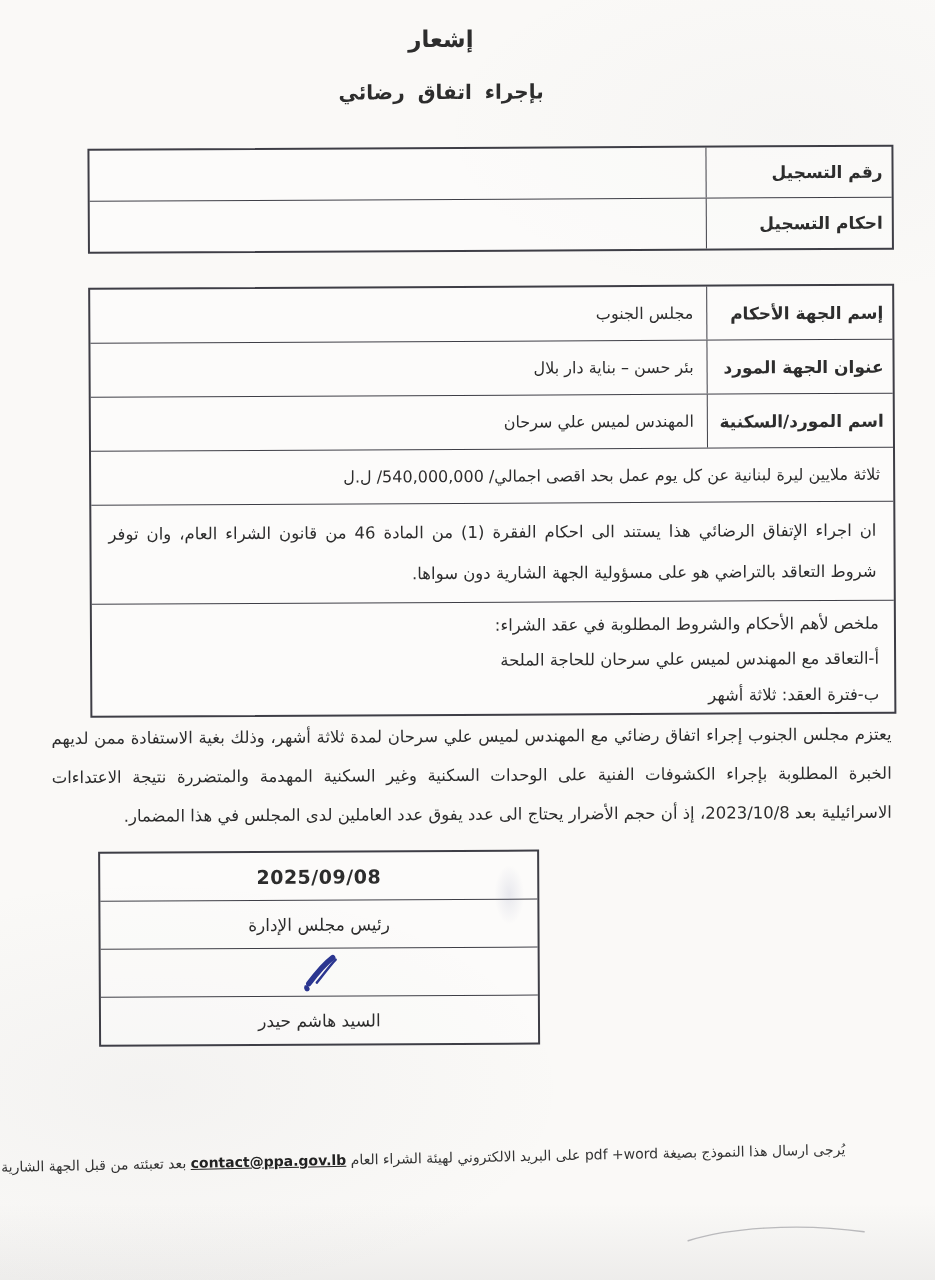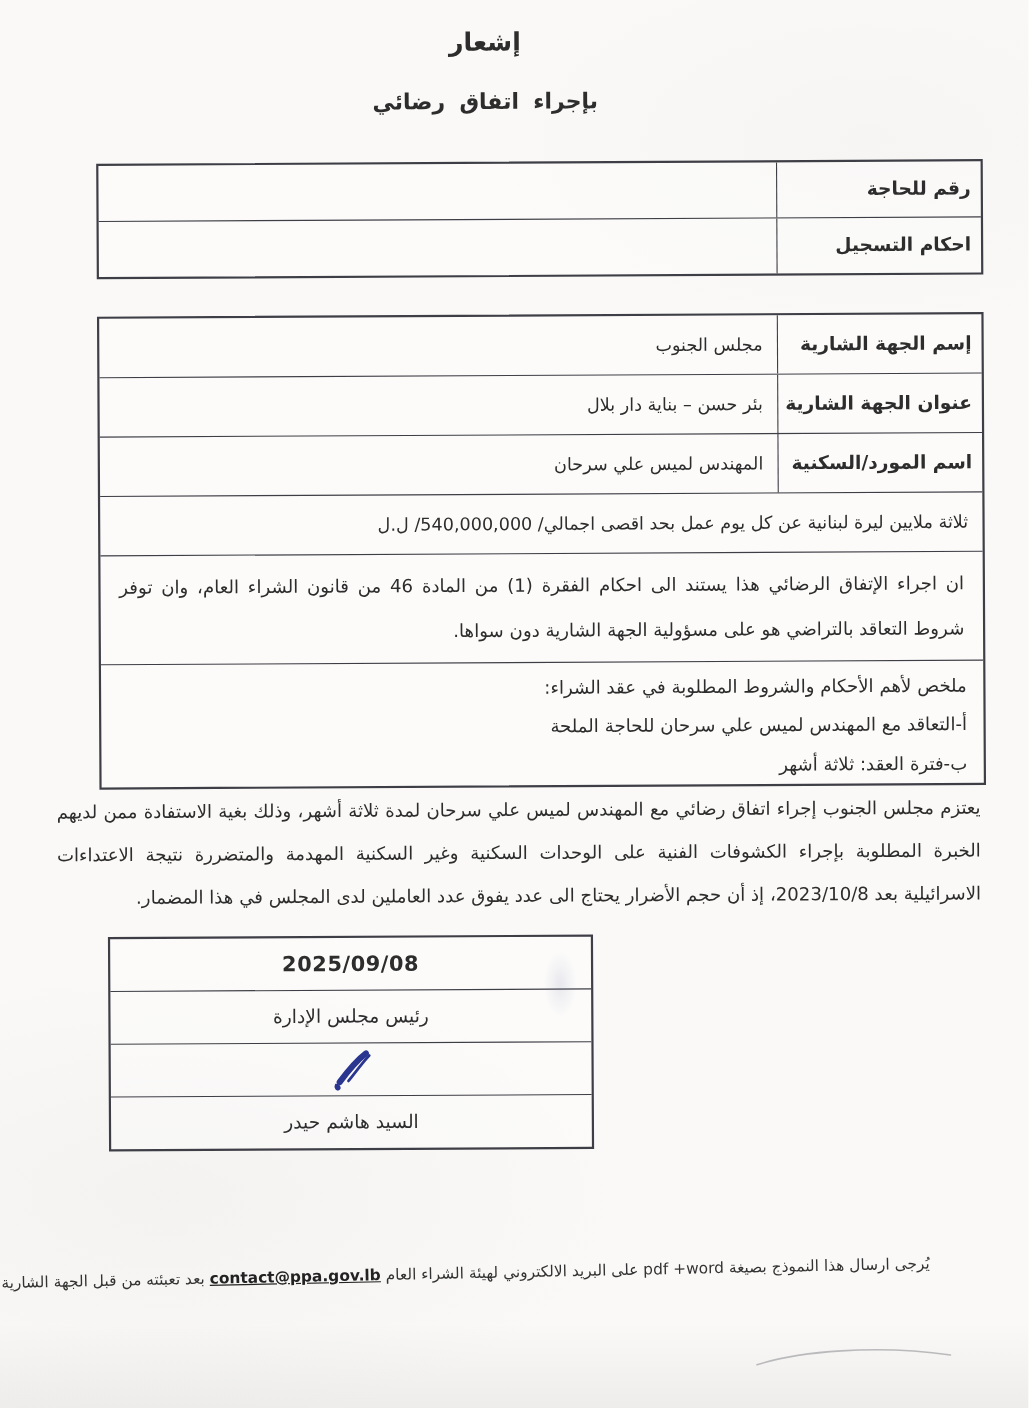--- a/index.html
+++ b/index.html
@@ -117,36 +117,36 @@
 <body>
 
 <div class="paper">
   <div class="content">
 
     <div class="title">إشعار</div>
     <div class="subtitle">بإجراء اتفاق رضائي</div>
 
     <div class="tbl tbl-reg">
       <div class="trow">
-        <div class="lcell">رقم للحاجة</div>
+        <div class="lcell">رقم التسجيل</div>
         <div class="vcell"></div>
       </div>
       <div class="trow">
         <div class="lcell">احكام التسجيل</div>
         <div class="vcell"></div>
       </div>
     </div>
 
     <div class="tbl tbl-main">
       <div class="trow pair">
-        <div class="lcell">إسم الجهة الشارية</div>
+        <div class="lcell">إسم الجهة الأحكام</div>
         <div class="vcell">مجلس الجنوب</div>
       </div>
       <div class="trow pair">
-        <div class="lcell">عنوان الجهة الشارية</div>
+        <div class="lcell">عنوان الجهة المورد</div>
         <div class="vcell">بئر حسن – بناية دار بلال</div>
       </div>
       <div class="trow pair">
         <div class="lcell">اسم المورد/السكنية</div>
         <div class="vcell">المهندس لميس علي سرحان</div>
       </div>
       <div class="trow pair">
         <div class="vcell">ثلاثة ملايين ليرة لبنانية عن كل يوم عمل بحد اقصى اجمالي/ 540,000,000/ ل.ل</div>
       </div>
       <div class="trow full note-row">

